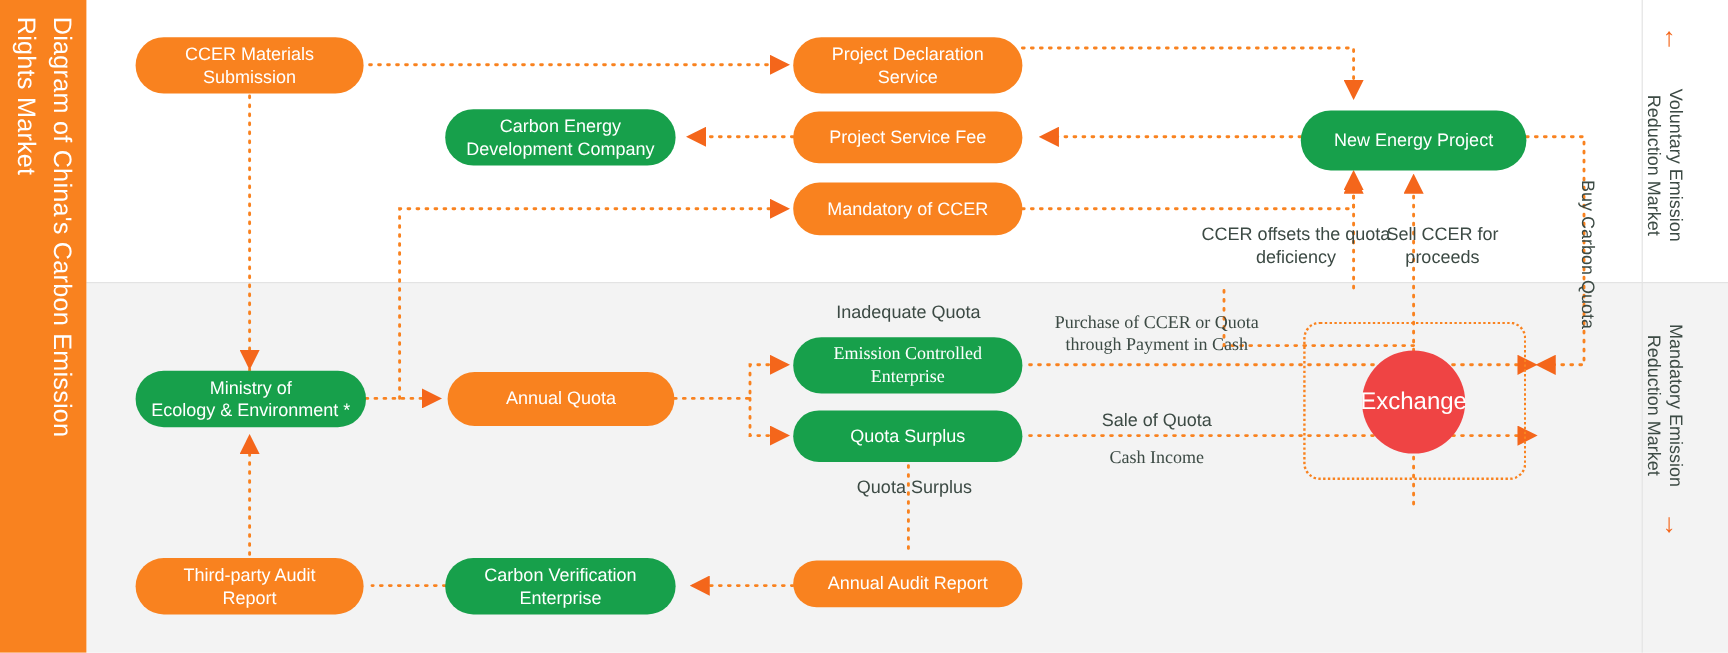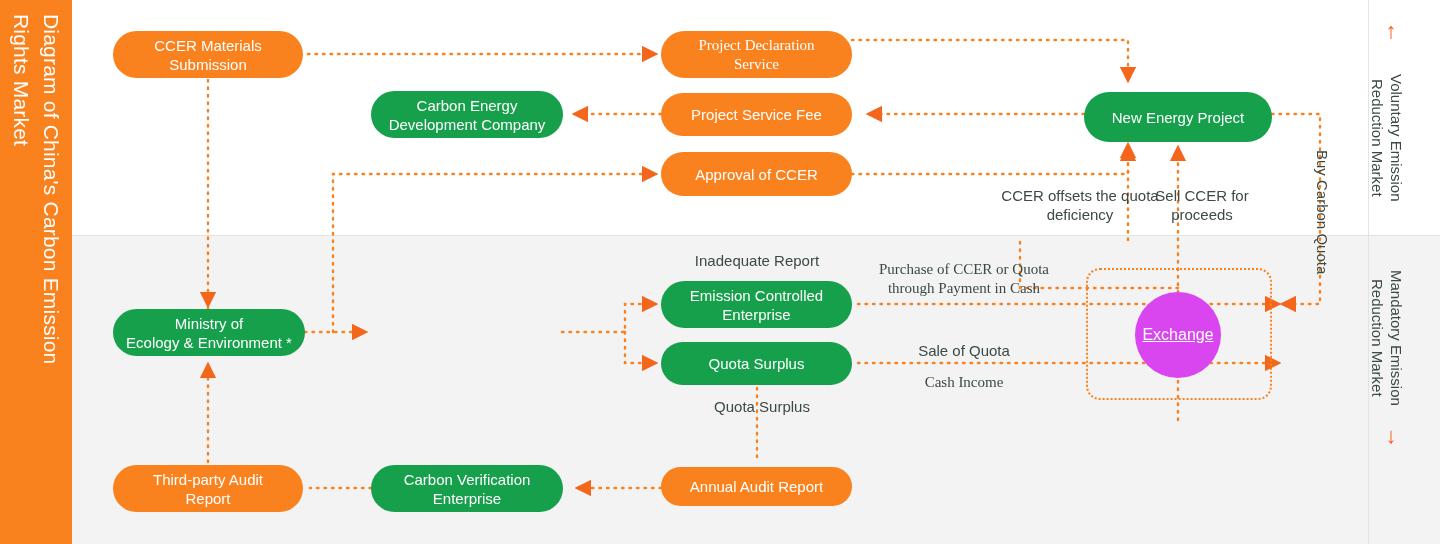--- a/index.html
+++ b/index.html
@@ -47,22 +47,22 @@
   .node{
     position:absolute;display:flex;align-items:center;justify-content:center;
     text-align:center;color:#ffffff;border-radius:999px;
     font-size:15px;line-height:19px;white-space:pre-line;
     box-sizing:border-box;padding:4px 10px;
   }
   .node.orange{background:#f9821f;}
   .node.green{background:#17a04b;}
 
   .circle{
-    position:absolute;border-radius:50%;background:#d946ef;color:#fff;
-    display:flex;align-items:center;justify-content:center;font-size:16px;text-decoration:underline;
+    position:absolute;border-radius:50%;background:#ef4444;color:#fff;
+    display:flex;align-items:center;justify-content:center;font-size:20px;
   }
 
   .dashbox{
     position:absolute;border:2px dotted #f9821f;border-radius:14px;
     box-sizing:border-box;
   }
 
   
   .elabel{position:absolute;color:#3c4a44;font-size:15px;line-height:19px;text-align:center;white-space:pre-line;}
 
@@ -139,34 +139,35 @@
   </svg>
 
   <div class="dashbox" style="left:1086px;top:268px;width:186px;height:132px;"></div>
 
   <div class="node orange" style="left:113px;top:31px;width:190px;height:47px;">CCER Materials
 Submission</div>
 
   <div class="node green" style="left:371px;top:91px;width:192px;height:47px;text-align:center;">Carbon Energy
 Development Company</div>
 
-  <div class="node orange" style="left:661px;top:31px;width:191px;height:47px;font-family:Liberation Serif, serif;">Project Declaration
+  <div class="node orange" style="left:661px;top:31px;width:191px;height:47px;">Project Declaration
 Service</div>
 
   <div class="node orange" style="left:661px;top:93px;width:191px;height:43px;">Project Service Fee</div>
 
-  <div class="node orange" style="left:661px;top:152px;width:191px;height:44px;">Approval of CCER</div>
+  <div class="node orange" style="left:661px;top:152px;width:191px;height:44px;">Mandatory of CCER</div>
 
   <div class="node green" style="left:1084px;top:92px;width:188px;height:50px;">New Energy Project</div>
 
   <div class="node green" style="left:113px;top:309px;width:192px;height:47px;">Ministry of
 Ecology &amp; Environment *</div>
 
+  <div class="node orange" style="left:373px;top:310px;width:189px;height:45px;">Annual Quota</div>
 
-  <div class="node green" style="left:661px;top:281px;width:191px;height:47px;">Emission Controlled
+  <div class="node green" style="left:661px;top:281px;width:191px;height:47px;font-family:Liberation Serif, serif;">Emission Controlled
 Enterprise</div>
 
   <div class="node green" style="left:661px;top:342px;width:191px;height:43px;">Quota Surplus</div>
 
   <div class="circle" style="left:1135px;top:292px;width:86px;height:86px;">Exchange</div>
 
   <div class="node orange" style="left:113px;top:465px;width:190px;height:47px;">Third-party Audit
 Report</div>
 
   <div class="node green" style="left:371px;top:465px;width:192px;height:47px;">Carbon Verification
@@ -175,21 +176,21 @@
   <div class="node orange" style="left:661px;top:467px;width:191px;height:39px;">Annual Audit Report</div>
 
   <div class="elabel" style="left:960px;top:186px;width:240px;">CCER offsets the quota
 deficiency</div>
 
   <div class="elabel" style="left:1144px;top:186px;width:116px;">Sell CCER for
 proceeds</div>
 
   <div class="elabel mkt-rot" style="left:1313px;top:140px;height:145px;width:19px;">Buy Carbon Quota</div>
 
-  <div class="elabel" style="left:657px;top:251px;width:200px;">Inadequate Report</div>
+  <div class="elabel" style="left:657px;top:251px;width:200px;">Inadequate Quota</div>
 
   <div class="elabel" style="left:858px;top:260px;width:212px;font-family:Liberation Serif, serif;">Purchase of CCER or Quota
 through Payment in Cash</div>
 
   <div class="elabel" style="left:890px;top:341px;width:148px;">Sale of Quota</div>
 
   <div class="elabel" style="left:890px;top:373px;width:148px;font-family:Liberation Serif, serif;">Cash Income</div>
 
   <div class="elabel" style="left:657px;top:397px;width:210px;">Quota Surplus</div>
 

